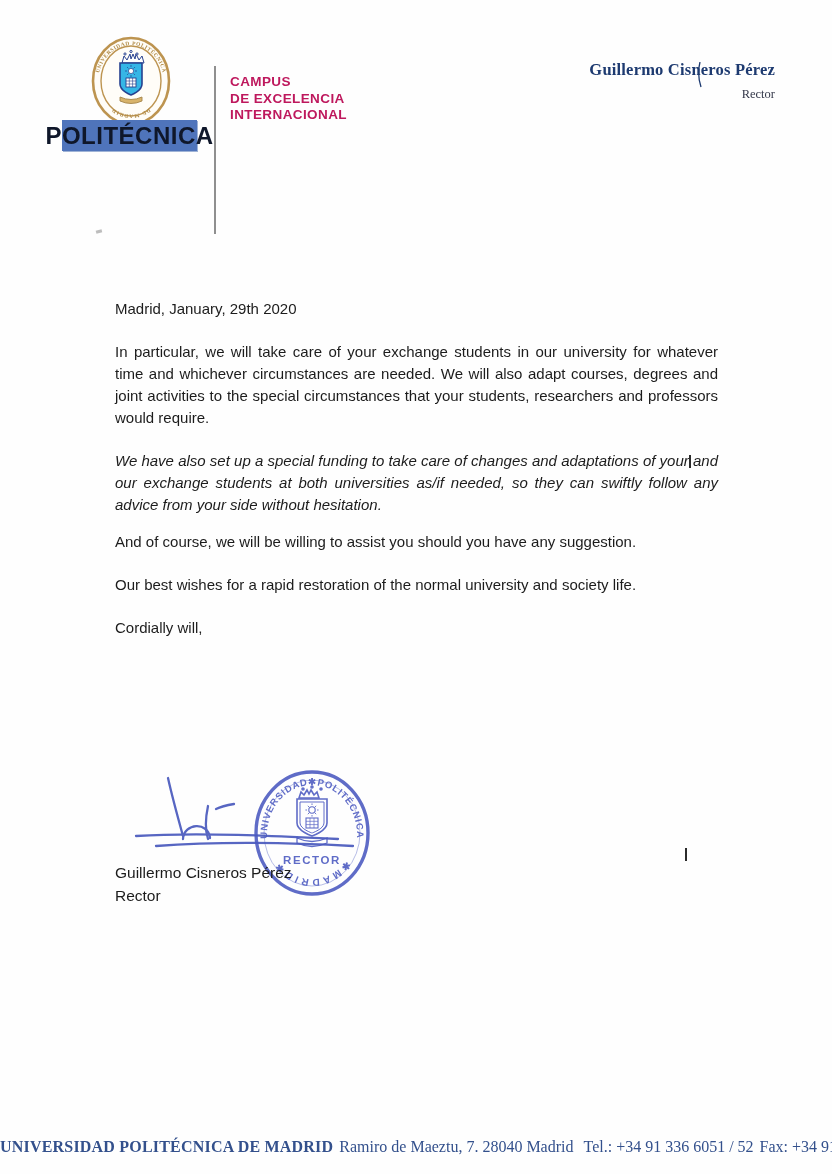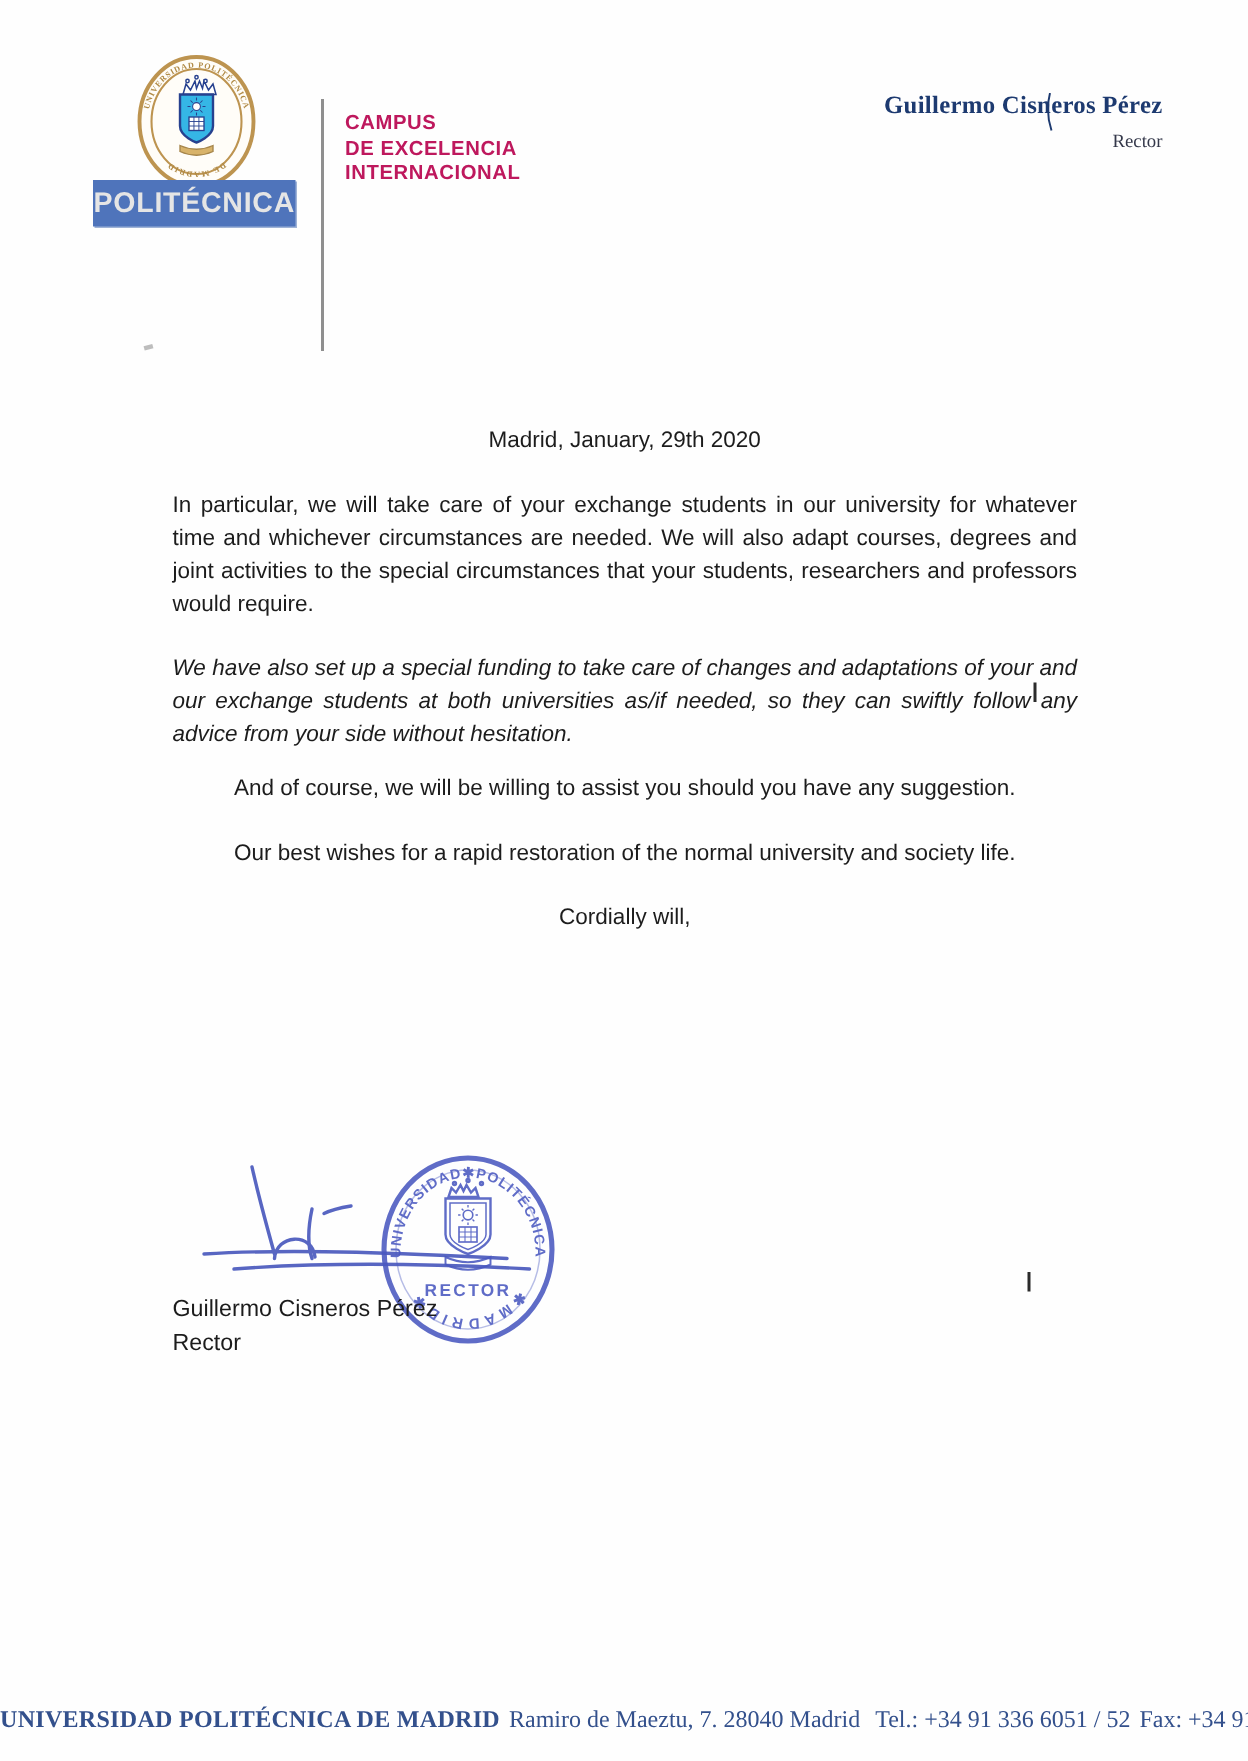--- a/index.html
+++ b/index.html
@@ -10,21 +10,21 @@
   }
 
   
   .seal-svg{position:absolute;left:90px;top:36px;}
   .brand-bar{
     position:absolute;left:62px;top:120px;width:135px;height:31px;
     background:#4f74bb;display:flex;align-items:center;justify-content:center;
     box-shadow:1px 1px 0 #9fb3d6;
   }
   .brand-bar span{
-    color:#e5e5e5;font-size:19px;font-weight:bold;letter-spacing:.5px;
+    color:#0f172a;font-size:24px;font-weight:bold;letter-spacing:.5px;
     font-family:"Liberation Sans",sans-serif;
   }
   .header-divider{
     position:absolute;left:214px;top:66px;width:2px;height:168px;background:#8f8f8f;
   }
   .campus{
     position:absolute;left:230px;top:74px;
     font-size:13.5px;line-height:16.5px;font-weight:bold;color:#be185d;letter-spacing:.4px;
   }
   .signatory{
@@ -34,21 +34,21 @@
   .signatory .sig-name{font-size:16.5px;font-weight:bold;letter-spacing:.2px;}
   .signatory .sig-title{font-size:12.5px;font-weight:normal;color:#34384a;margin-top:7px;}
   .hook-artifact{position:absolute;right:128px;top:62px;}
 
   
   .letter{
     position:absolute;left:115px;top:283px;width:603px;
     font-size:15px;line-height:22px;color:#1c1c1c;
   }
   .letter p{margin:0 0 21px 0;text-align:justify;}
-  .letter p.no-just{text-align:center;}
+  .letter p.no-just{text-align:left;margin-top:15px;}
   .letter .salutation{margin-top:80px;}
   .letter .p3{margin-bottom:14px;font-style:italic;}
 
   
   .sig-strokes{position:absolute;left:128px;top:776px;}
   .stamp-svg{position:absolute;left:251px;top:768px;opacity:.88;}
   .typed-name{position:absolute;left:115px;top:864px;font-size:15.5px;color:#1c1c1c;z-index:1;}
   .typed-title{position:absolute;left:115px;top:887px;font-size:15.5px;color:#1c1c1c;z-index:1;}
 
   

